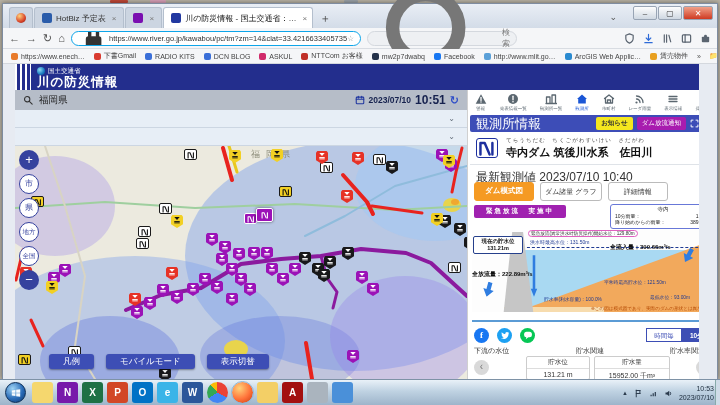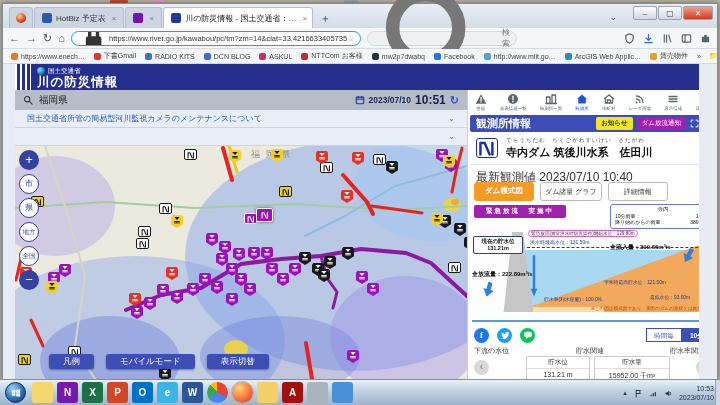--- a/index.html
+++ b/index.html
@@ -72,21 +72,21 @@
 .mapbtns{position:absolute;left:34px;bottom:10px;display:flex;gap:12px}
 .mapbtn{height:15px;background:#3d4eb5;color:#fff;font-size:8.5px;line-height:15px;text-align:center;border-radius:3px;padding:0 14px;box-shadow:0 1px 2px rgba(0,0,0,.4)}
 
 .panel{position:absolute;left:452px;top:26px;width:262px;height:289px;background:#fff;border-left:1px solid #d0d0d0}
 .pnav{position:absolute;left:0;top:0;width:252px;height:24px;display:flex;justify-content:space-around;align-items:center;background:#fff}
 .pnav-item{display:flex;flex-direction:column;align-items:center;gap:1px;color:#5b6770}
 .pnav-item.active{color:#1a56d6}
 .pnav-item .ic{width:12px;height:12px}
 .pnav-item .lbl{font-size:4.5px;white-space:nowrap}
 .pheader{position:absolute;left:2px;top:25px;width:248px;height:17px;background:#3d4db7;color:#fff;display:flex;align-items:center;padding:0 6px;gap:4px;border-radius:2px}
-.pheader .ttl{font-size:11px;font-weight:bold;margin-right:auto}
+.pheader .ttl{font-size:13px;font-weight:normal;margin-right:auto}
 .btn-yellow{background:#f5e71f;color:#333;font-size:6.5px;font-weight:bold;padding:2px 5px;border-radius:2px}
 .btn-magenta{background:#a81caf;color:#fff;font-size:6.5px;padding:2px 5px;border-radius:2px}
 .pheader .ic{width:9px;height:9px}
 .station{position:absolute;left:2px;top:44px;width:248px;height:31px;border-bottom:1px solid #dfe3e8}
 .sticon{position:absolute;left:6px;top:4px;width:22px;height:20px;border:1.5px solid #1d2f9e;border-radius:3px;color:#1d2f9e;display:flex;align-items:center;justify-content:center;background:#fff}
 .stname{position:absolute;left:36px;top:3px}
 .ruby{font-size:5.5px;color:#444;letter-spacing:1px}
 .kanji{font-size:11px;font-weight:bold;color:#111;margin-top:1px}
 .station .chev{position:absolute;right:8px;top:10px;color:#555;font-size:9px}
 .latest{position:absolute;left:8px;top:79px;font-size:12px;color:#333}
@@ -316,21 +316,20 @@
                   <rect x="1.5" y="2.5" width="9" height="8" rx="1"></rect>
                   <path d="M1.5 5h9M4 1.5v2M8 1.5v2"></path>
                 </svg>
               </span>
             <span class="d1">2023/07/10</span>
             <span class="d2">10:51</span>
             <span class="refr">↻</span>
           </span>
         </div>
         <div class="notice" style="top:20px">
-          <span>国土交通省所管の簡易型河川監視カメラのメンテナンスについて</span>
             <span class="chev">⌄</span>
         </div>
         <div class="notice" style="top:38px">
             <span class="chev">⌄</span>
         </div>
 
         <div class="map">
           <svg id="map-svg" width="452" height="233">
               <ellipse cx="340" cy="110" rx="170" ry="115" fill="rgba(125,160,235,0.45)"></ellipse>
               <ellipse cx="120" cy="195" rx="150" ry="85" fill="rgba(125,160,235,0.40)"></ellipse>

